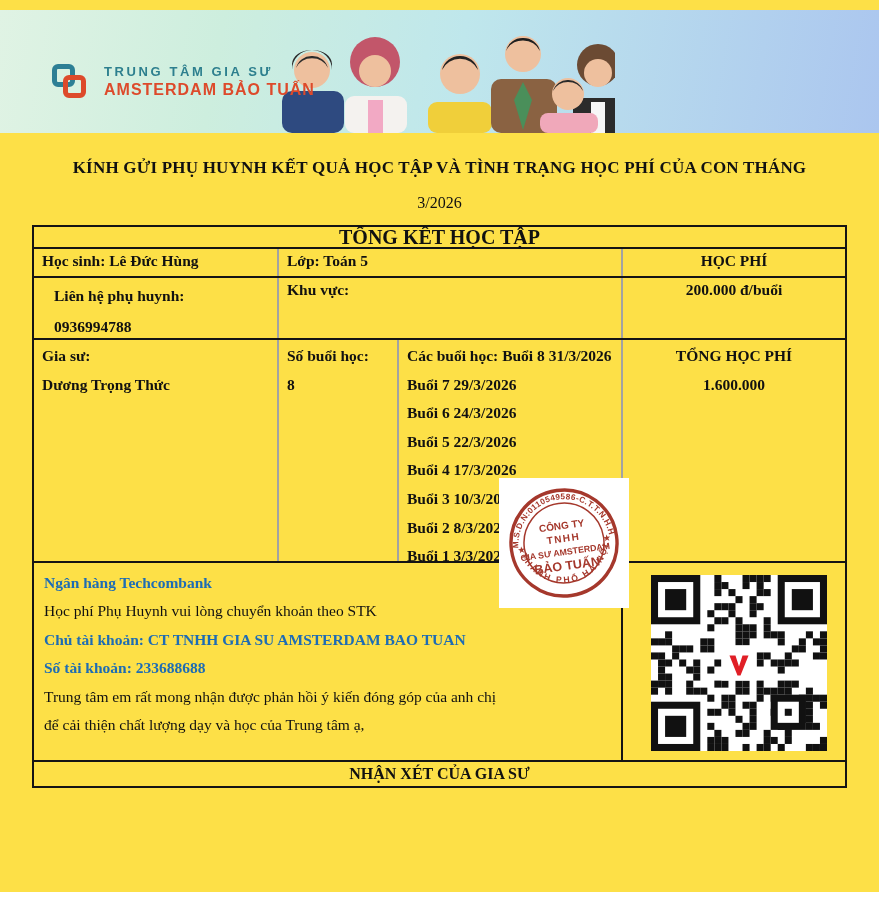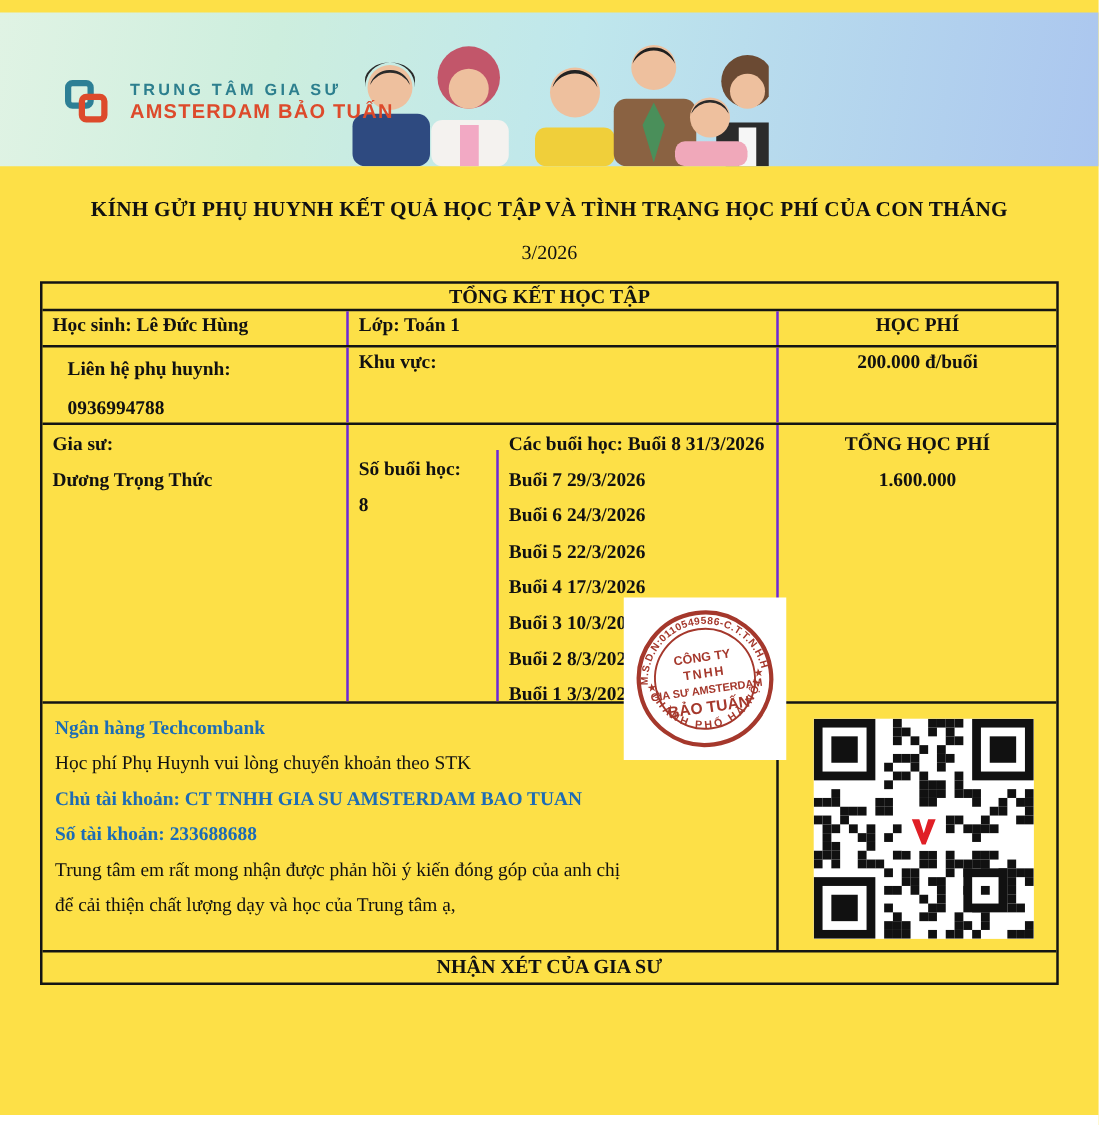--- a/index.html
+++ b/index.html
@@ -24,35 +24,35 @@
     font-size:17px; font-weight:bold; letter-spacing:.2px; }
   .title2 { position:absolute; left:32px; top:194px; width:815px; text-align:center;
     font-size:16px; font-weight:normal; }
 
   
   .tbl { position:absolute; left:32px; top:225px; width:815px; border:2px solid #141414;
     font-size:15.5px; font-weight:bold; }
   .row { display:flex; border-bottom:2px solid #141414; }
   .row:last-child { border-bottom:none; }
   .cell { padding:3px 8px; }
-  .cell.bR { border-right:2px solid #6d28d9;font-family:Liberation Serif, serif; }
+  .cell.bR { border-right:2px solid #a3a3a3;font-family:Liberation Serif, serif; }
   .center { text-align:center; }
-  .rA { height:22px; align-items:center; justify-content:flex-start; font-size:16px; }
+  .rA { height:22px; align-items:center; justify-content:flex-start; font-size:20px; }
   .rA .cell { padding:0; line-height:21px; width:100%; }
   .rB { height:29px; }
   .rC { height:62px; }
   .rD { height:223px; }
   .rE { height:199px; font-weight:normal; }
   .rF { height:24px; }
   .rF .cell { width:100%; padding:0; line-height:23px; font-size:16px; }
   .rG { height:27px; }
   .rG .cell { line-height:23px; }
   .w1 { width:245px; }
   .w2 { width:344px; }
-  .w2a { width:120px;margin-top:20px; }
+  .w2a { width:120px; }
   .w2b { width:224px; }
   .w3 { flex:1; }
   .lh29 { line-height:28.6px; padding-top:2px; }
   .lh31 { line-height:31px; padding-top:2px;padding-left:20px; }
   .payL { width:589px; border-right:2px solid #141414; padding:6px 10px; }
   .pay-line { line-height:28.4px; font-size:15.5px; }
   .pay-line.blue { color:#1d6cb5; font-weight:bold; }
 
   
   .stamp-box { position:absolute; left:499px; top:478px; width:130px; height:130px; background:#fff; }
@@ -112,21 +112,21 @@
 
   <div class="title1">KÍNH GỬI PHỤ HUYNH KẾT QUẢ HỌC TẬP VÀ TÌNH TRẠNG HỌC PHÍ CỦA CON THÁNG</div>
   <div class="title2">3/2026</div>
 
   <div class="tbl">
     <div class="row rA">
       <div class="cell center">TỔNG KẾT HỌC TẬP</div>
     </div>
     <div class="row rB">
       <div class="cell bR w1">Học sinh: Lê Đức Hùng</div>
-      <div class="cell bR w2">Lớp: Toán 1</div>
+      <div class="cell bR w2">Lớp: Toán 5</div>
       <div class="cell w3 center">HỌC PHÍ</div>
     </div>
     <div class="row rC">
       <div class="cell bR w1 lh31">
         <div>Liên hệ phụ huynh:</div>
         <div>0936994788</div>
       </div>
       <div class="cell bR w2">Khu vực:</div>
       <div class="cell w3 center">200.000 đ/buổi</div>
     </div>

